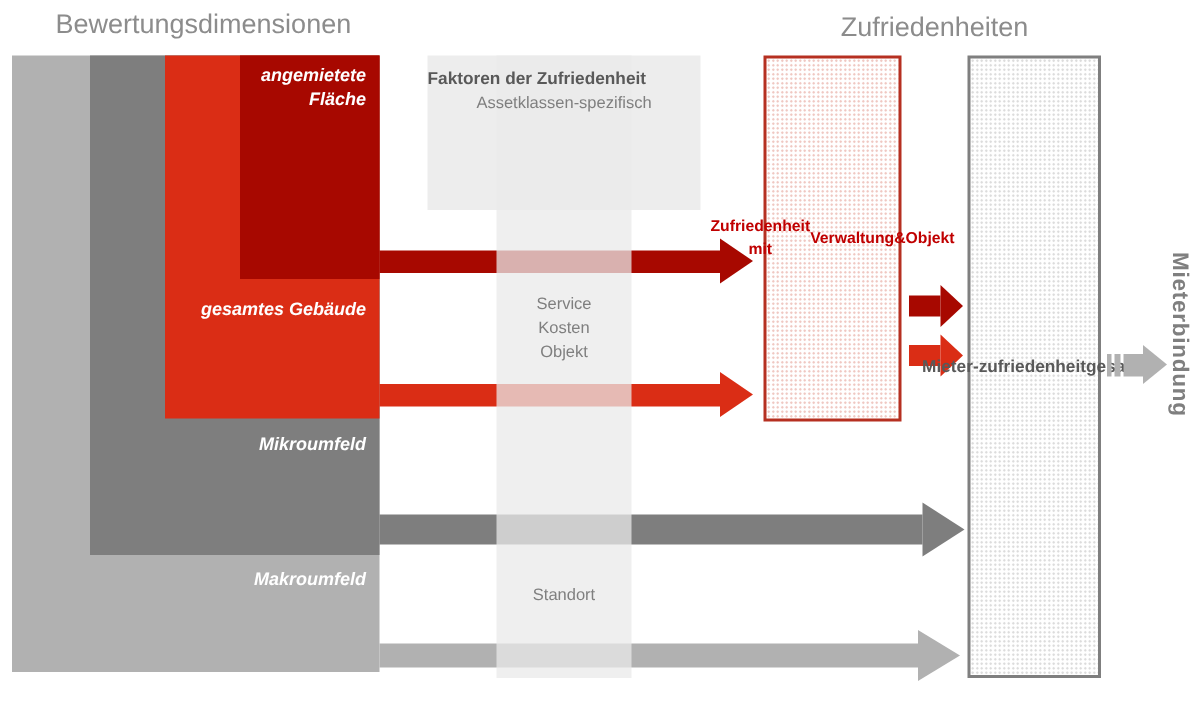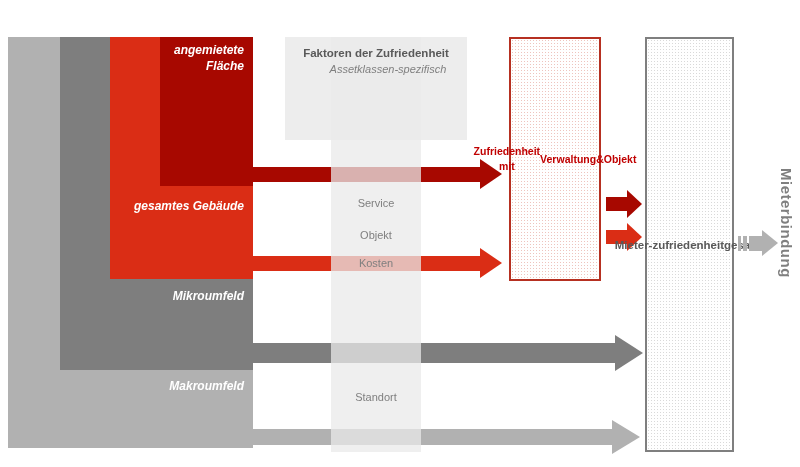--- a/index.html
+++ b/index.html
@@ -29,58 +29,60 @@
     background-color:#fff;
     background-image:radial-gradient(rgba(120,120,120,0.28) 0.6px,transparent 0.9px);
     background-size:3px 3px;
     color:var(--text-dark,#595959);font-weight:bold;font-size:11.5px;line-height:16px;
   }
   .outcome-label{
     writing-mode:vertical-rl;font-weight:bold;font-size:15px;letter-spacing:0.5px;
     color:var(--gray-border,#7f7f7f);white-space:nowrap;
   }
   .factors-title{font-weight:bold;font-size:11.5px;color:var(--text-dark,#595959);line-height:15px;}
-  .factors-subtitle{font-style:italic;font-size:11px;color:var(--text-mid,#7f7f7f);line-height:15px;padding-left:12px;}
+  .factors-subtitle{font-size:11px;color:var(--text-mid,#7f7f7f);line-height:15px;}
 </style>
 </head>
 <body>
 
 <div class="stage">
 
+  <div class="abs section-title" style="left:37px;top:6px;">Bewertungsdimensionen</div>
+  <div class="abs section-title" style="left:540px;top:8px;width:166px;text-align:center;">Zufriedenheiten</div>
 
   <div class="dim-box" style="left:8px;width:245px;height:411px;background:var(--light-gray,#b1b1b1);z-index:1;"></div>
   <div class="dim-box" style="left:60px;width:193px;height:333px;background:var(--dark-gray,#7e7e7e);z-index:1;"></div>
   <div class="dim-box" style="left:110px;width:143px;height:242px;background:var(--red,#da2d15);z-index:1;"></div>
   <div class="dim-box" style="left:160px;width:93px;height:149px;background:var(--dark-red,#a70800);z-index:1;"></div>
 
   <div class="dim-label" style="left:158px;top:42px;width:86px;z-index:3;">angemietete Fläche</div>
   <div class="dim-label" style="left:120px;top:288px;width:124px;z-index:3;">Mikroumfeld</div>
   <div class="dim-label" style="left:120px;top:198px;width:124px;z-index:3;">gesamtes Gebäude</div>
   <div class="dim-label" style="left:120px;top:378px;width:124px;z-index:3;">Makroumfeld</div>
 
   <div class="abs panel" style="left:285px;top:37px;width:182px;height:103px;z-index:1;"></div>
-  <div class="abs factors-title" style="left:285px;top:46px;width:182px;text-align:center;z-index:6;">Faktoren der Zufriedenheit</div>
+  <div class="abs factors-title" style="left:285px;top:46px;width:182px;text-align:left;z-index:6;">Faktoren der Zufriedenheit</div>
   <div class="abs factors-subtitle" style="left:285px;top:62px;width:182px;text-align:center;z-index:6;">Assetklassen-spezifisch</div>
 
   <div class="band" style="left:253px;top:167px;width:227px;height:15px;background:var(--dark-red,#a70800);"></div>
   <div class="head" style="left:480px;top:159px;border-width:15px 0 15px 22px;border-left-color:var(--dark-red,#a70800);"></div>
 
   <div class="band" style="left:253px;top:256px;width:227px;height:15px;background:var(--red,#da2d15);"></div>
   <div class="head" style="left:480px;top:248px;border-width:15px 0 15px 22px;border-left-color:var(--red,#da2d15);"></div>
 
   <div class="band" style="left:253px;top:343px;width:362px;height:20px;background:var(--dark-gray,#7e7e7e);"></div>
   <div class="head" style="left:615px;top:335px;border-width:18px 0 18px 28px;border-left-color:var(--dark-gray,#7e7e7e);"></div>
 
   <div class="band" style="left:253px;top:429px;width:359px;height:16px;background:var(--light-gray,#b1b1b1);"></div>
   <div class="head" style="left:612px;top:420px;border-width:17px 0 17px 28px;border-left-color:var(--light-gray,#b1b1b1);"></div>
 
   <div class="abs col-overlay" style="left:331px;top:37px;width:90px;height:415px;"></div>
 
   <div class="abs col-text" style="left:331px;top:195px;width:90px;">Service</div>
-  <div class="abs col-text" style="left:331px;top:211px;width:90px;margin-top:44px;">Kosten</div>
+  <div class="abs col-text" style="left:331px;top:211px;width:90px;">Kosten</div>
   <div class="abs col-text" style="left:331px;top:227px;width:90px;">Objekt</div>
   <div class="abs col-text" style="left:331px;top:389px;width:90px;">Standort</div>
 
   <div class="dotted-box dotted-red" style="left:509px;top:37px;width:88px;height:240px;">
     <div>Zufriedenheit mit</div>
     <div>Verwaltung</div>
     <div>&amp;</div>
     <div>Objekt</div>
   </div>
 

